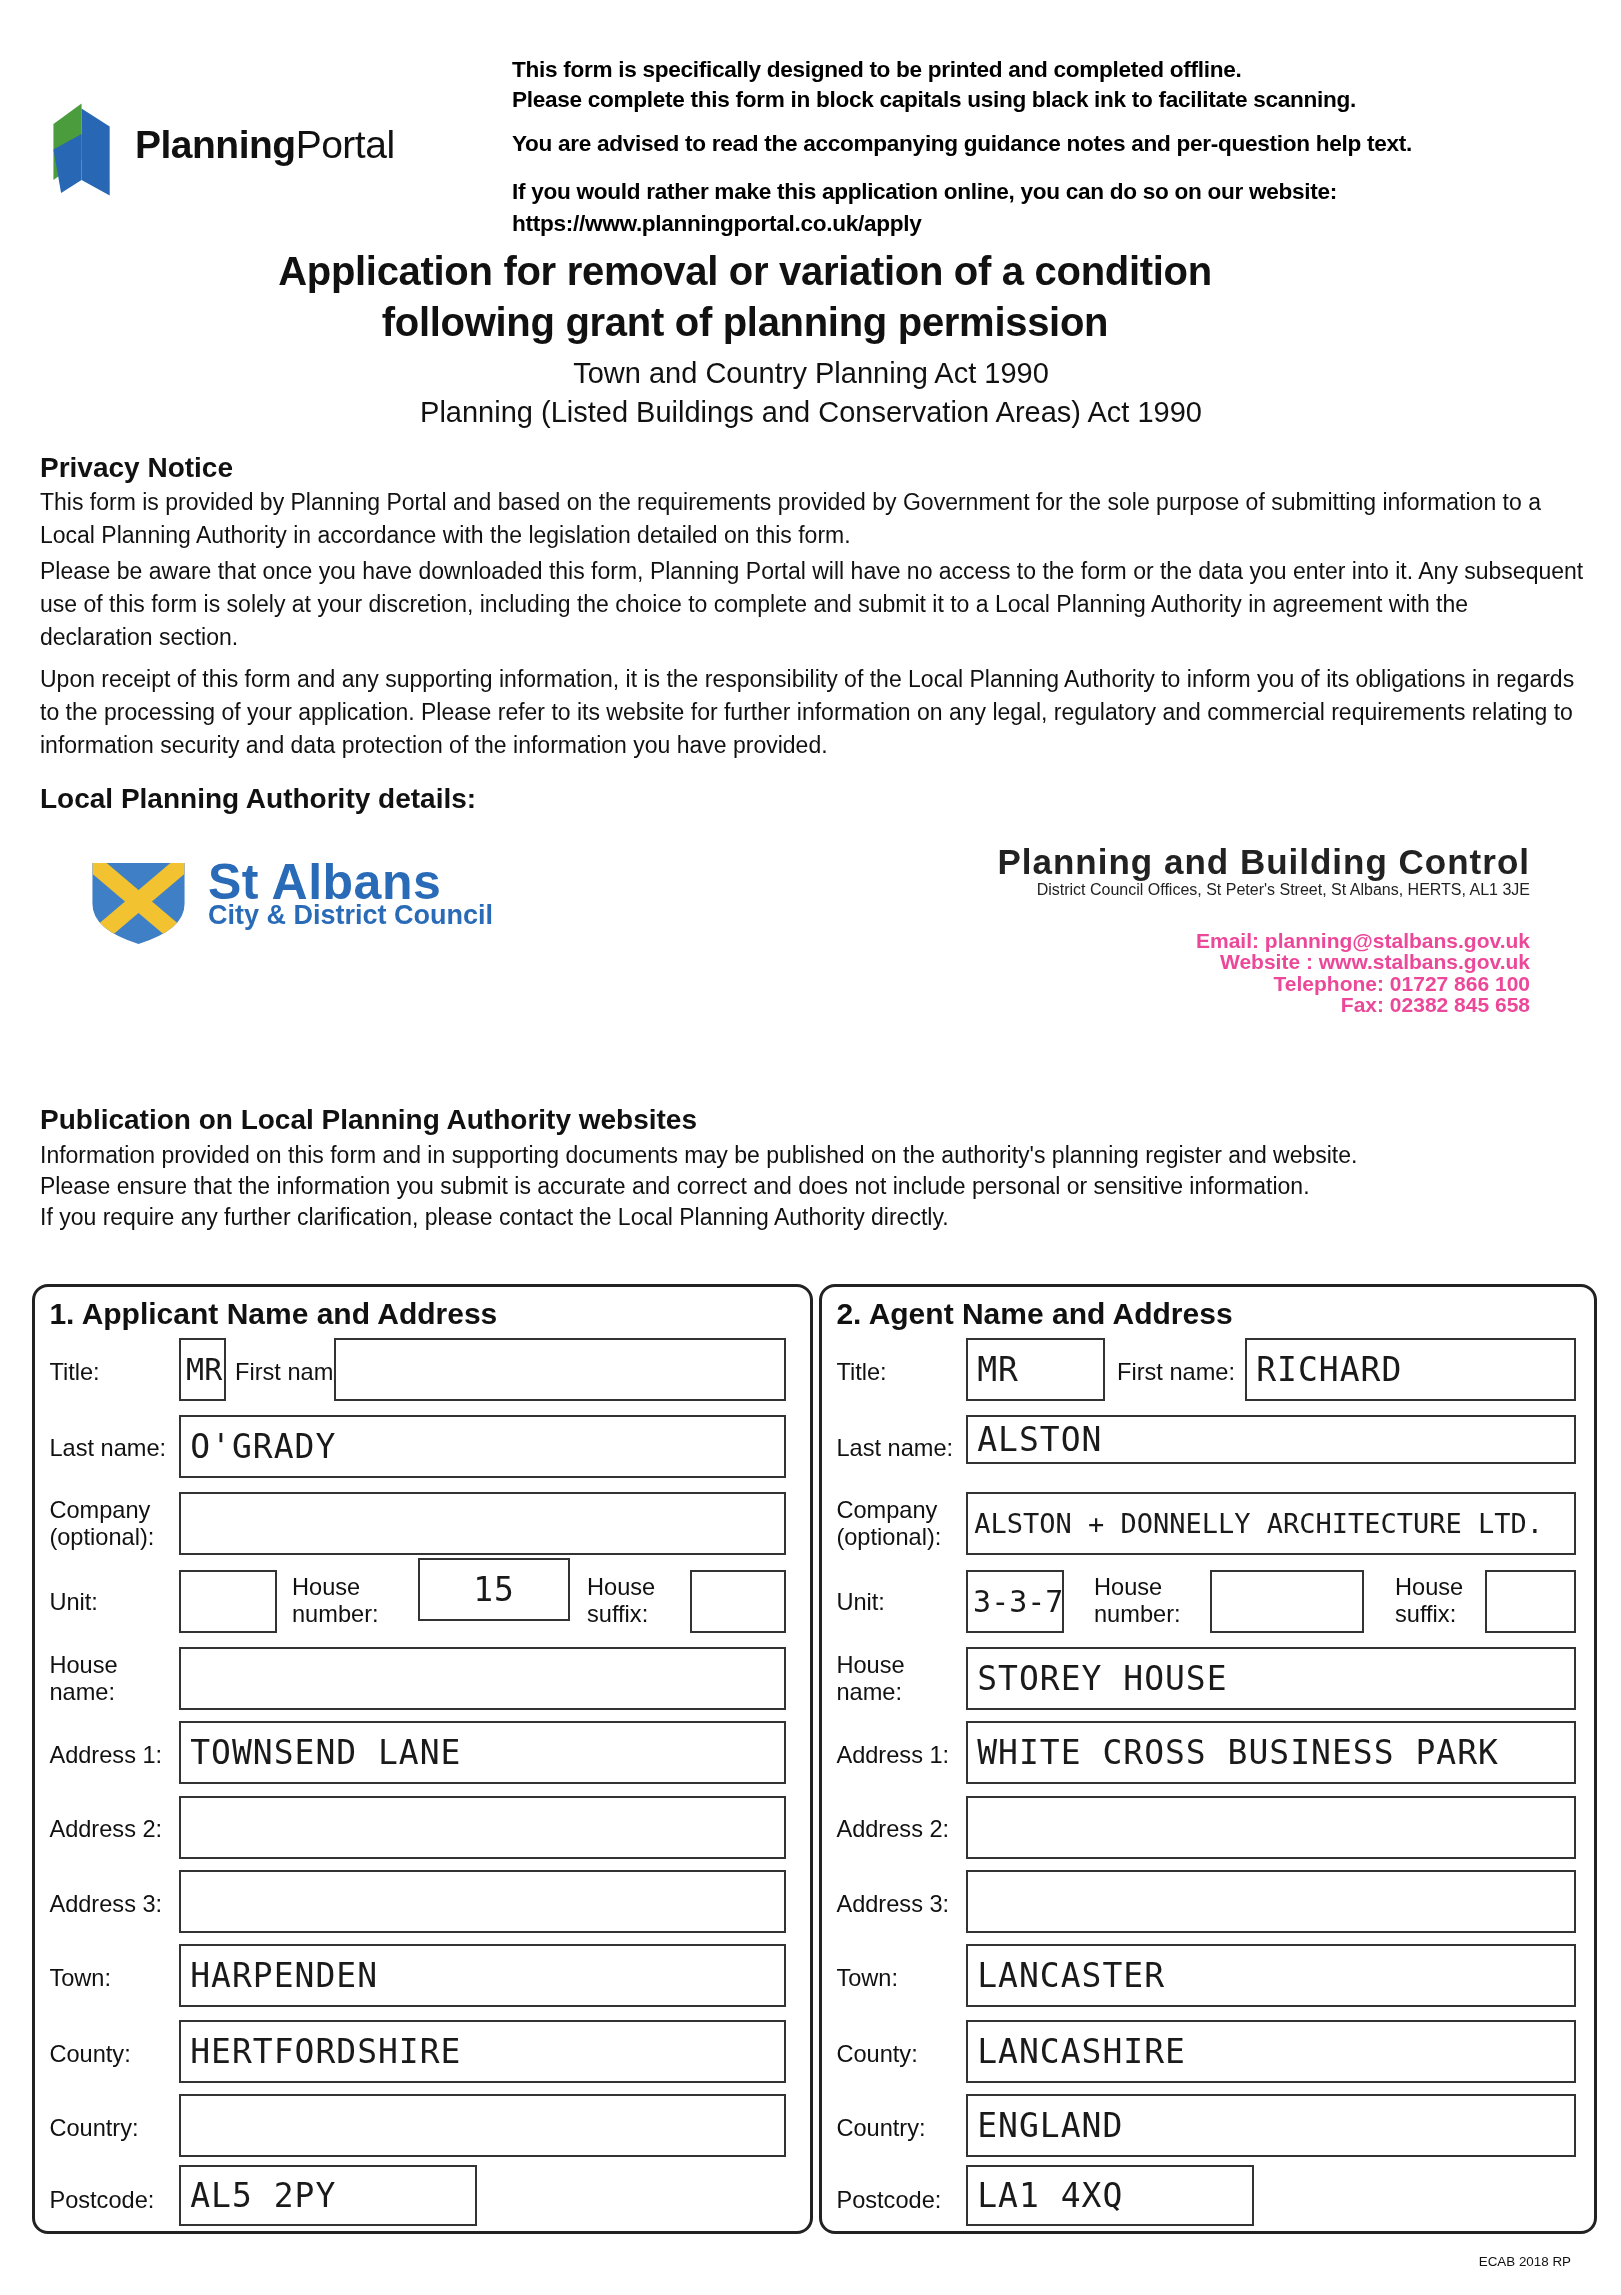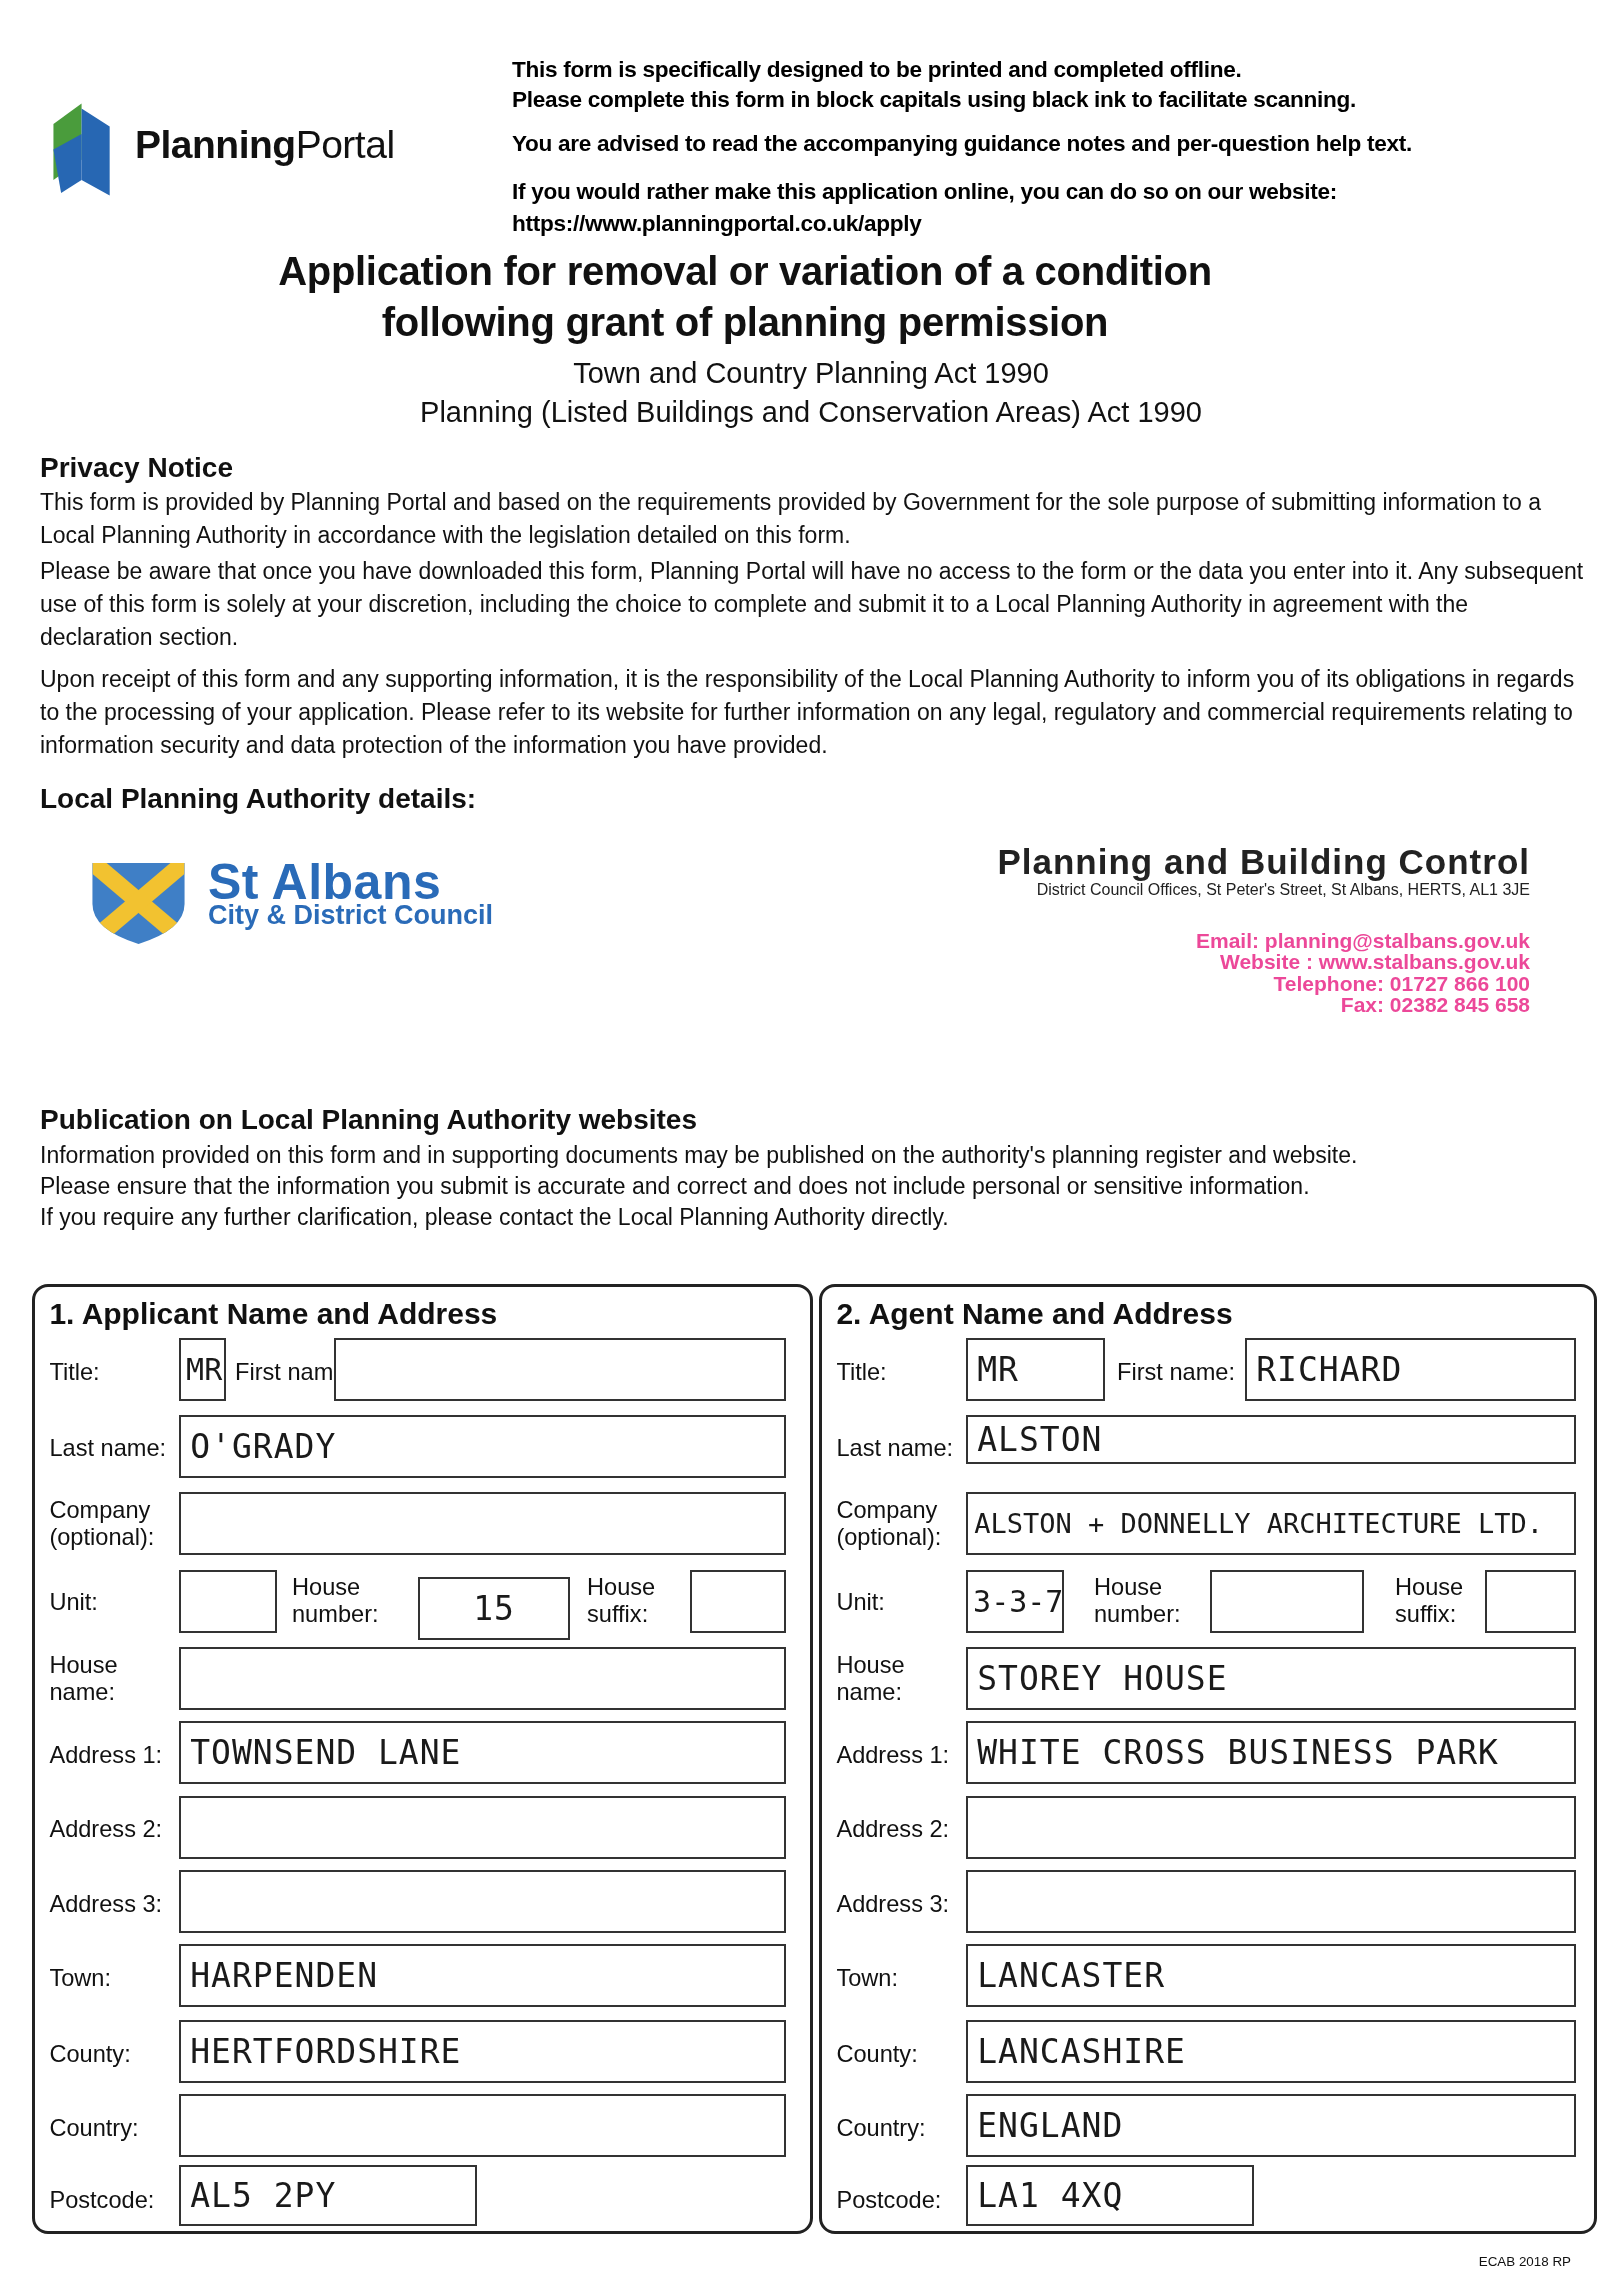--- a/index.html
+++ b/index.html
@@ -124,21 +124,21 @@
 
   <div class="lbl" style="left:14.4px;top:148px">Last name:</div>
   <div class="box" style="left:144px;top:128px;width:607px;height:63px">O'GRADY</div>
 
   <div class="lbl" style="left:14.4px;top:210px"><span>Company</span><br><span>(optional):</span></div>
   <div class="box" style="left:144px;top:205px;width:607px;height:63px"></div>
 
   <div class="lbl" style="left:14.4px;top:302px">Unit:</div>
   <div class="box small" style="left:144px;top:283px;width:98px;height:63px"></div>
   <div class="lbl" style="left:257px;top:287px"><span>House</span><br><span>number:</span></div>
-  <div class="box" style="left:383px;top:290px;width:152px;height:63px;justify-content:center;padding-left:0">15</div>
+  <div class="box" style="left:383px;top:271px;width:152px;height:63px;justify-content:center;padding-left:0">15</div>
   <div class="lbl" style="left:552px;top:287px"><span>House</span><br><span>suffix:</span></div>
   <div class="box" style="left:655px;top:283px;width:96px;height:63px"></div>
 
   <div class="lbl" style="left:14.4px;top:365px"><span>House</span><br><span>name:</span></div>
   <div class="box" style="left:144px;top:360px;width:607px;height:63px"></div>
 
   <div class="lbl" style="left:14.4px;top:455px">Address 1:</div>
   <div class="box" style="left:144px;top:434px;width:607px;height:63px">TOWNSEND LANE</div>
 
   <div class="lbl" style="left:14.4px;top:529px">Address 2:</div>

